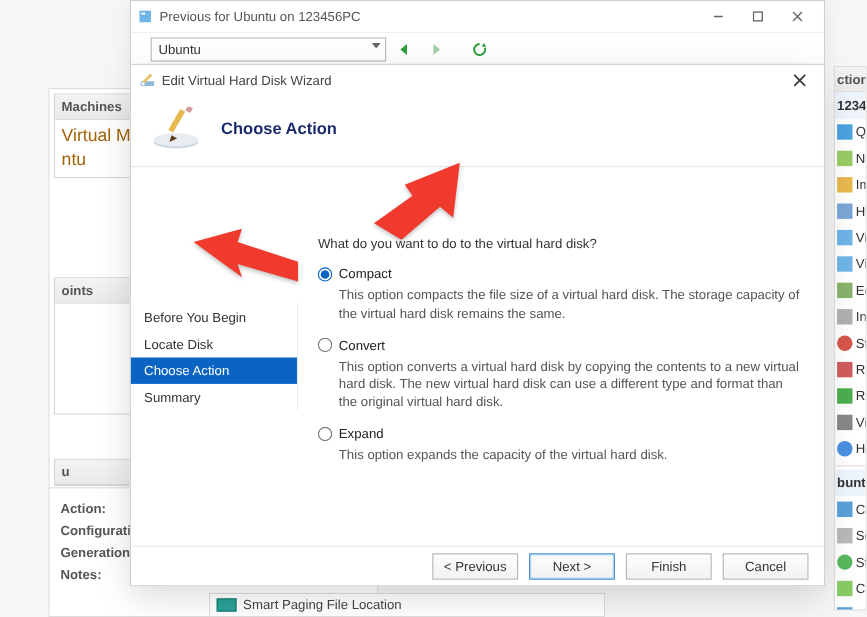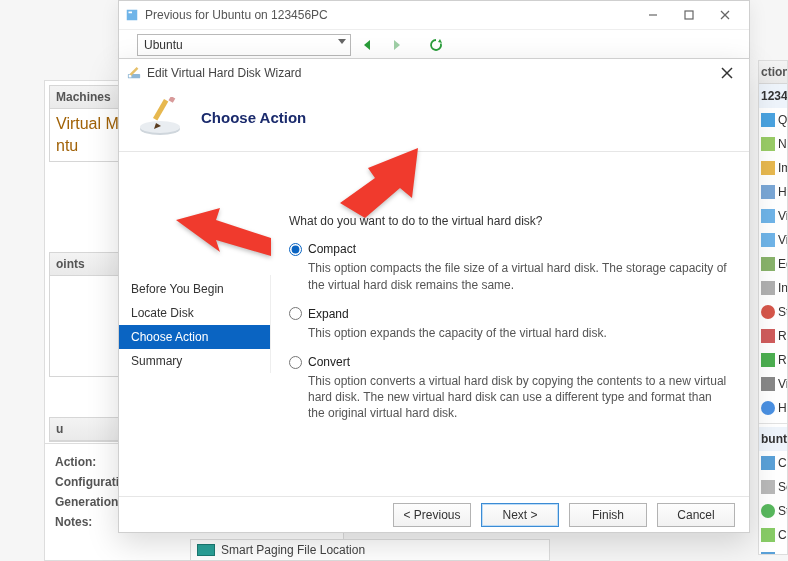--- a/index.html
+++ b/index.html
@@ -286,31 +286,31 @@
         <div class="opt-head">
           <input type="radio" name="act" checked="" style="">
           <label>Compact</label>
         </div>
         <div class="opt-desc">This option compacts the file size of a virtual hard disk. The storage capacity of the virtual hard disk remains the same.</div>
       </div>
 
       <div class="opt">
         <div class="opt-head">
           <input type="radio" name="act" style="">
+          <label>Convert</label>
+        </div>
+        <div class="opt-desc">This option converts a virtual hard disk by copying the contents to a new virtual hard disk. The new virtual hard disk can use a different type and format than the original virtual hard disk.</div>
+      </div>
+
+      <div class="opt">
+        <div class="opt-head">
+          <input type="radio" name="act" style="">
           <label>Expand</label>
         </div>
         <div class="opt-desc">This option expands the capacity of the virtual hard disk.</div>
-      </div>
-
-      <div class="opt">
-        <div class="opt-head">
-          <input type="radio" name="act" style="">
-          <label>Convert</label>
-        </div>
-        <div class="opt-desc">This option converts a virtual hard disk by copying the contents to a new virtual hard disk. The new virtual hard disk can use a different type and format than the original virtual hard disk.</div>
       </div>
     </div>
   </div>
 
   <div class="wiz-footer">
     <div class="btn">&lt; Previous</div>
     <div class="btn primary">Next &gt;</div>
     <div class="btn">Finish</div>
     <div class="btn">Cancel</div>
   </div>

